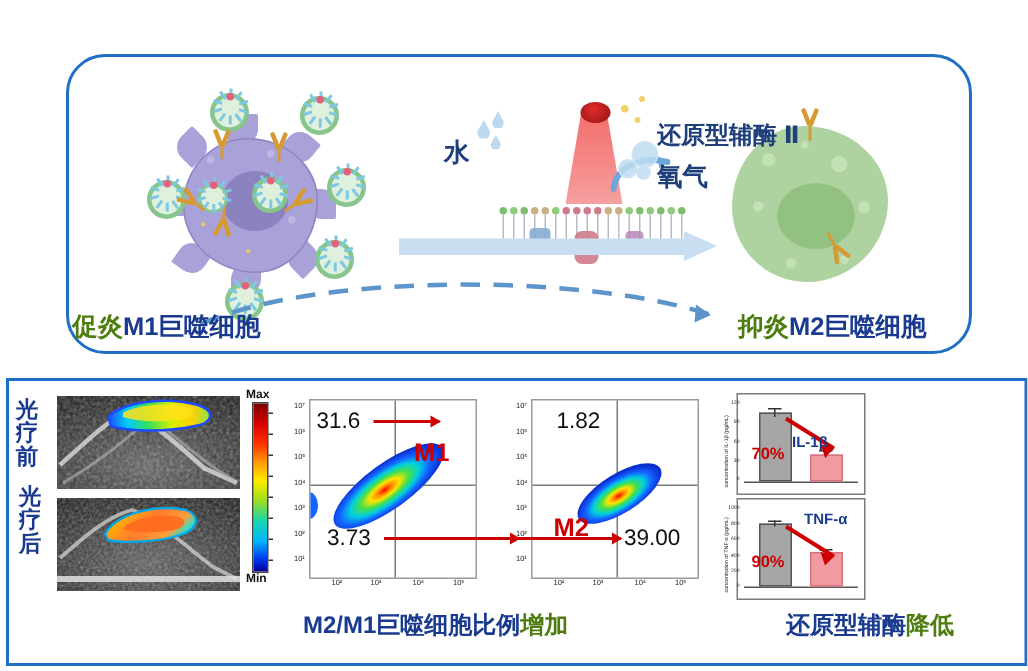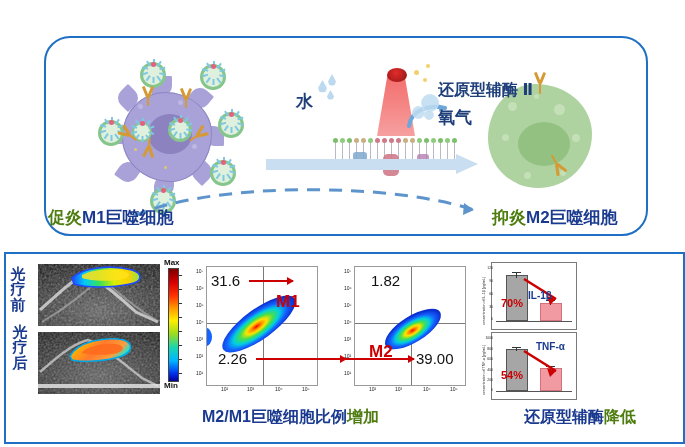--- a/index.html
+++ b/index.html
@@ -535,21 +535,21 @@
       <div class="axnum" style="left:-11px;top:86px;">10²</div>
       <div class="axnum" style="left:-11px;top:103px;">10¹</div>
       <div class="axnum" style="left:14px;top:119px;">10²</div>
       <div class="axnum" style="left:40px;top:119px;">10³</div>
       <div class="axnum" style="left:68px;top:119px;">10⁴</div>
       <div class="axnum" style="left:95px;top:119px;">10⁵</div>
     </div>
     <div class="flowpct" style="left:205px;top:18px;">31.6</div>
     <div class="redarrow" style="left:243px;top:26px;width:44px;"></div>
     <div class="mlab" style="left:270px;top:38px;">M1</div>
-    <div class="flowpct" style="left:212px;top:96px;">2.26</div>
+    <div class="flowpct" style="left:212px;top:96px;">3.73</div>
     <div class="redarrow" style="left:250px;top:104px;width:90px;"></div>
 
     <div class="flow" style="left:348px;top:12px;width:110px;height:118px;">
       <div class="quadv" style="left:56px;"></div>
       <div class="quadh" style="top:56px;"></div>
       <svg viewBox="0 0 110 118" style="position:absolute;inset:0;width:110px;height:118px;">
         <defs>
           <radialGradient id="fc2" cx="48%" cy="54%" r="50%">
             <stop offset="0%" stop-color="#ff0000"></stop>
             <stop offset="13%" stop-color="#ff8c00"></stop>
@@ -618,21 +618,21 @@
         <div class="errcap" style="left:16px;top:10px;width:9px;"></div>
         <div class="bar trt" style="left:44px;width:20px;height:21px;"></div>
         <div class="errbar" style="left:54px;top:29px;height:4px;"></div>
         <div class="errcap" style="left:50px;top:29px;width:9px;"></div>
       </div>
       <svg class="bcarrow" viewBox="0 0 46 30" style="left:30px;top:16px;width:46px;height:30px;">
         <path d="M2,2 L34,22" stroke="#cc0000" stroke-width="2.6" fill="none"></path>
         <path d="M34,22 l-9,-3 l3,9 z" fill="#cc0000"></path>
       </svg>
       <div class="bctitle" style="left:44px;top:8px;">TNF-α</div>
-      <div class="bcpct" style="left:9px;top:36px;">54%</div>
+      <div class="bcpct" style="left:9px;top:36px;">90%</div>
     </div>
 
 
     <div class="caption" style="left:196px;top:153px;">
       <span class="navy">M2/M1巨噬细胞比例</span><span class="red">增加</span>
     </div>
     <div class="caption" style="left:518px;top:153px;">
       <span class="navy">还原型辅酶</span><span class="red">降低</span>
     </div>
   </div>

